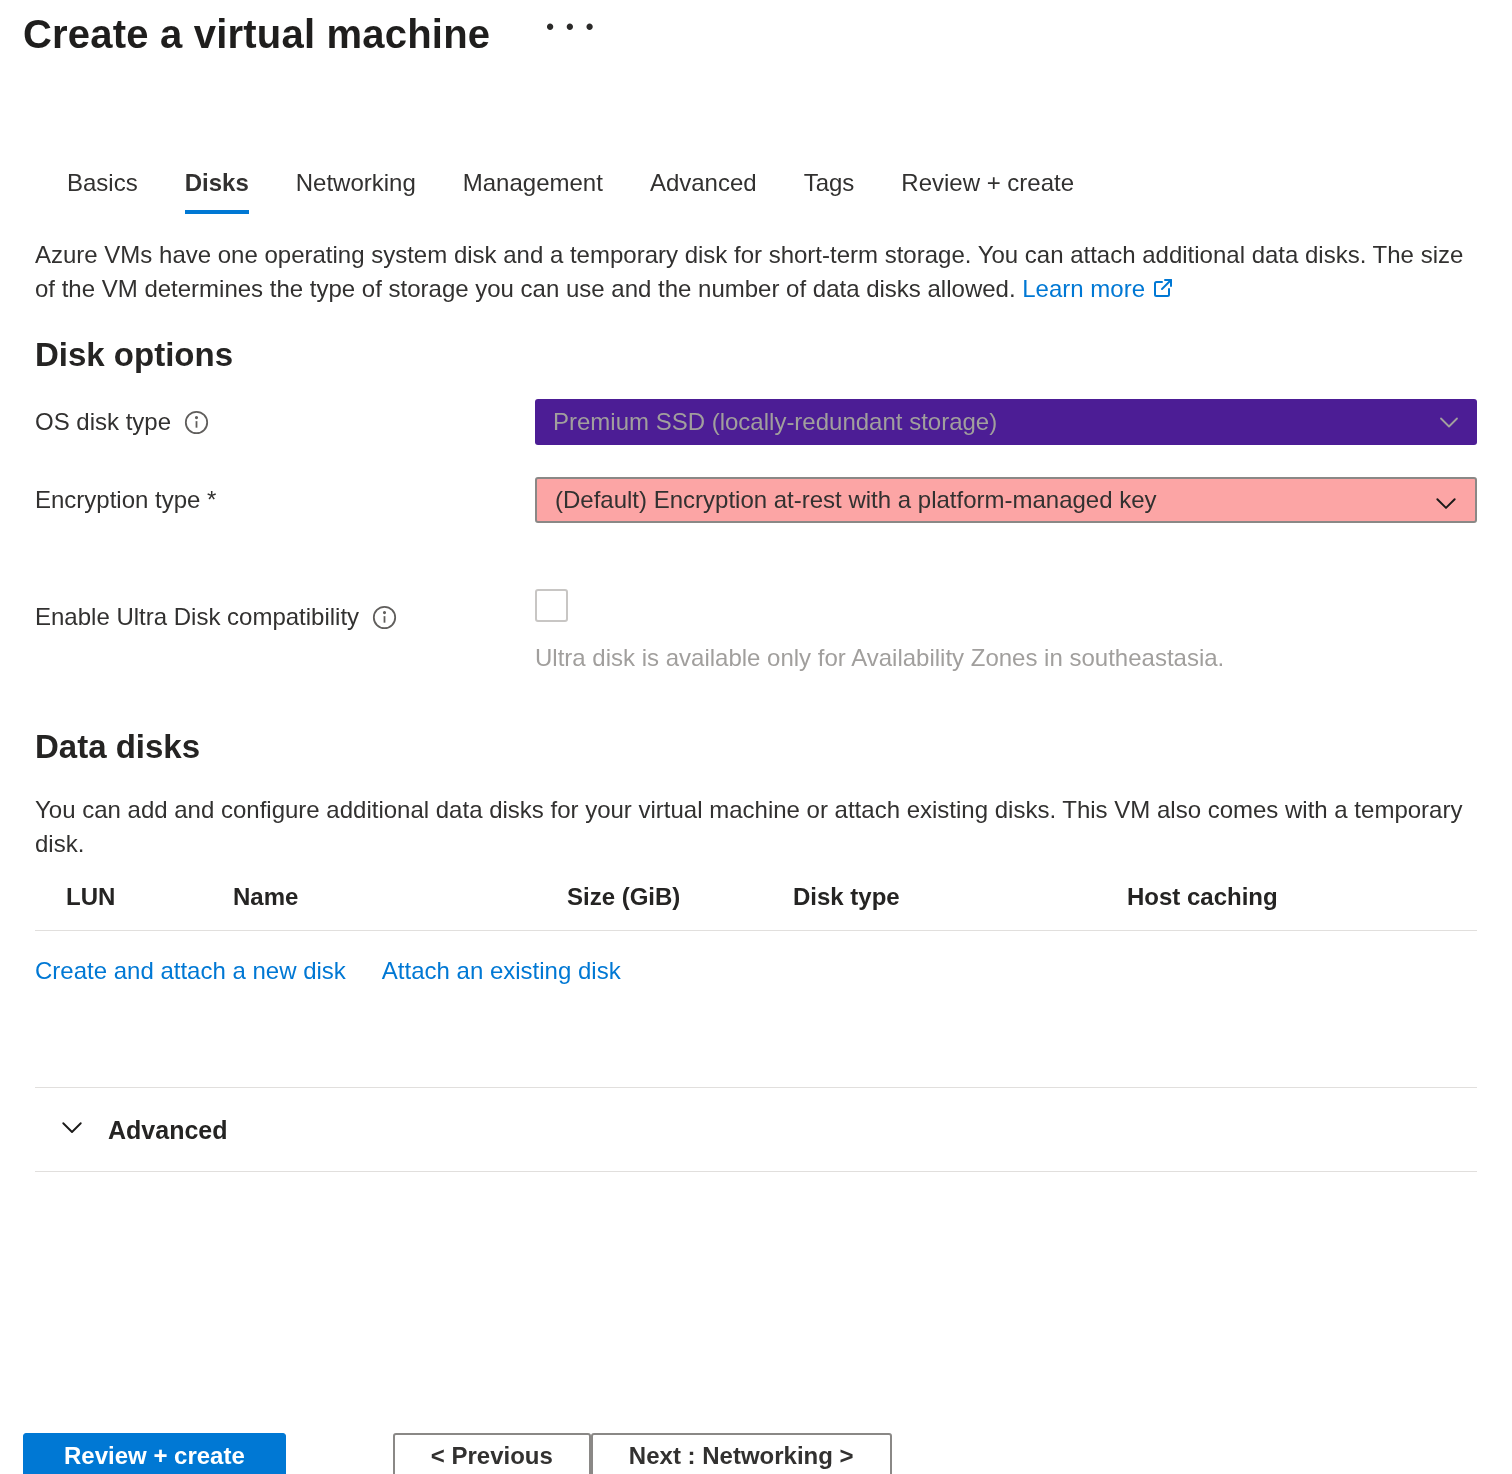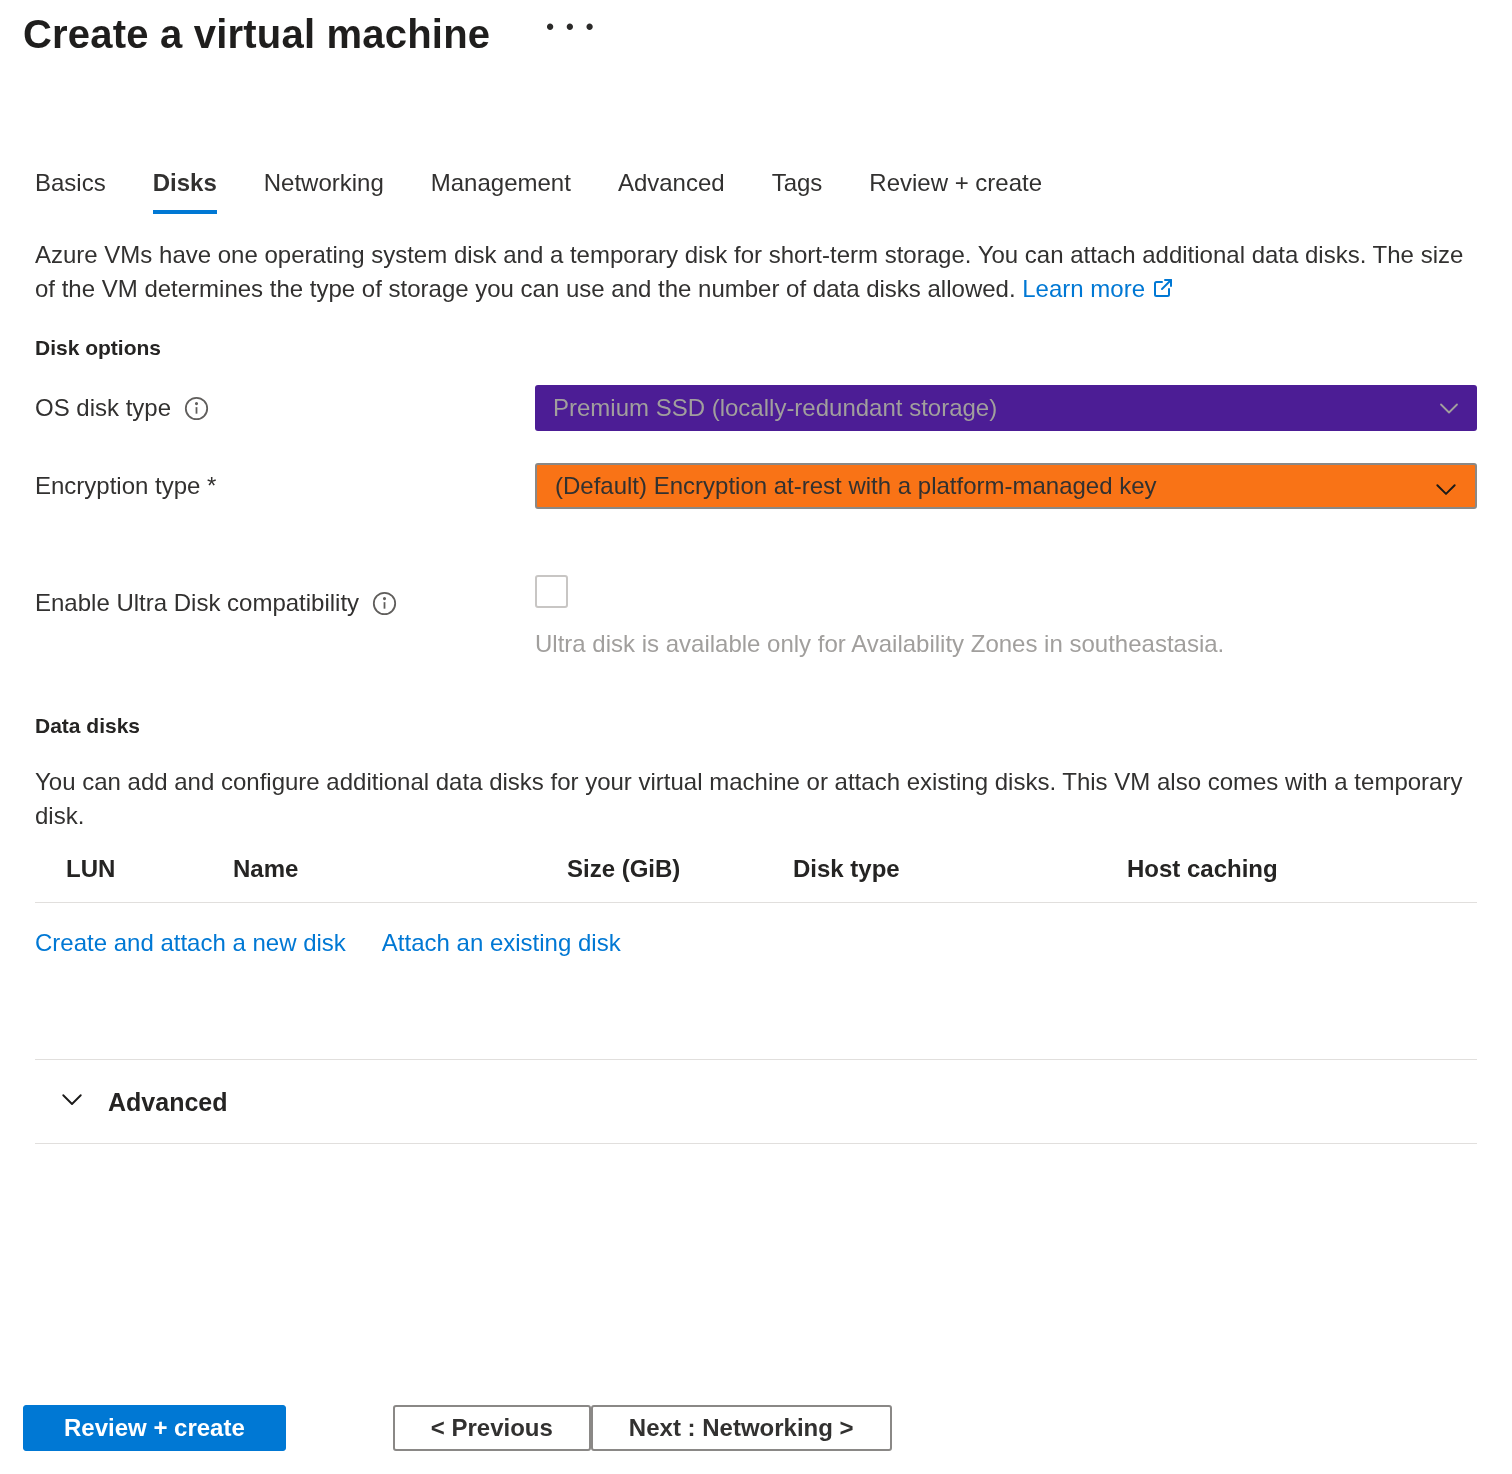--- a/index.html
+++ b/index.html
@@ -10,48 +10,48 @@
     font-size: 24px;
   }
   .page { padding: 12px 35px 0 35px; }
 
   
   .title-row { display: flex; gap: 56px; margin-left: -12px; }
   .page-title { font-size: 40px; font-weight: 700; color: #1f1e1d; letter-spacing: 0.2px; }
   .ellipsis { color: #2b2a29; font-size: 22px; font-weight: 700; letter-spacing: 3px; cursor: pointer; line-height: 10px; padding-top: 10px; }
 
   
-  .tabs { display: flex; gap: 47px; margin-top: 112px; align-items: flex-end; }
+  .tabs { display: flex; gap: 47px; margin-top: 112px; align-items: flex-end; margin-left: 32px; }
   .tab { padding-bottom: 13px; border-bottom: 4px solid transparent; cursor: pointer; color: #323130; }
   .tab.active { font-weight: 700; border-bottom-color: #0078d4; }
 
   
   .intro { margin-top: 24px; max-width: 1442px; line-height: 34px; }
   .link { color: #0078d4; text-decoration: none; cursor: pointer; }
   .ext-icon { display: inline-block; vertical-align: -3px; margin-left: 6px; }
 
   
-  .section-heading { font-size: 21px; font-weight: 700; color: #252423; margin-top: 27px; }
+  .section-heading { font-size: 33px; font-weight: 700; color: #252423; margin-top: 27px; }
 
   
   .form-row { display: grid; grid-template-columns: 500px 1fr; align-items: center; }
   .row-os { margin-top: 25px; text-align: center; }
   .row-enc { margin-top: 32px; }
   .row-ultra { margin-top: 66px; align-items: start; }
   .field-label { display: flex; align-items: center; gap: 12px; }
   .info-icon { flex: 0 0 auto; display: inline-flex; cursor: default; }
 
   .dropdown {
     position: relative; height: 46px; display: flex; align-items: center;
     padding: 0 52px 0 18px; border-radius: 3px; cursor: pointer;
     white-space: nowrap; overflow: hidden;
   }
   .dropdown .chev { position: absolute; right: 16px; top: 11px; }
   .dropdown.disabled { background: #4c1d95; color: #a19f9d; cursor: default; }
-  .dropdown.enabled { background: #f97316; border: 2px solid #8a8886; color: #323130; }
+  .dropdown.enabled { background: #fca5a5; border: 2px solid #8a8886; color: #323130; }
 
   .checkbox {
     width: 33px; height: 33px; border: 2px solid #c8c6c4; border-radius: 3px;
     background: #ffffff; cursor: pointer;
   }
   .helper-text { color: #a19f9d; margin-top: 21px; line-height: 30px; }
 
   
   .section-desc { margin-top: 27px; max-width: 1450px; line-height: 34px; }
   .table-header { display: flex; margin-top: 22px; padding-left: 31px; font-weight: 700; color: #252423; }

